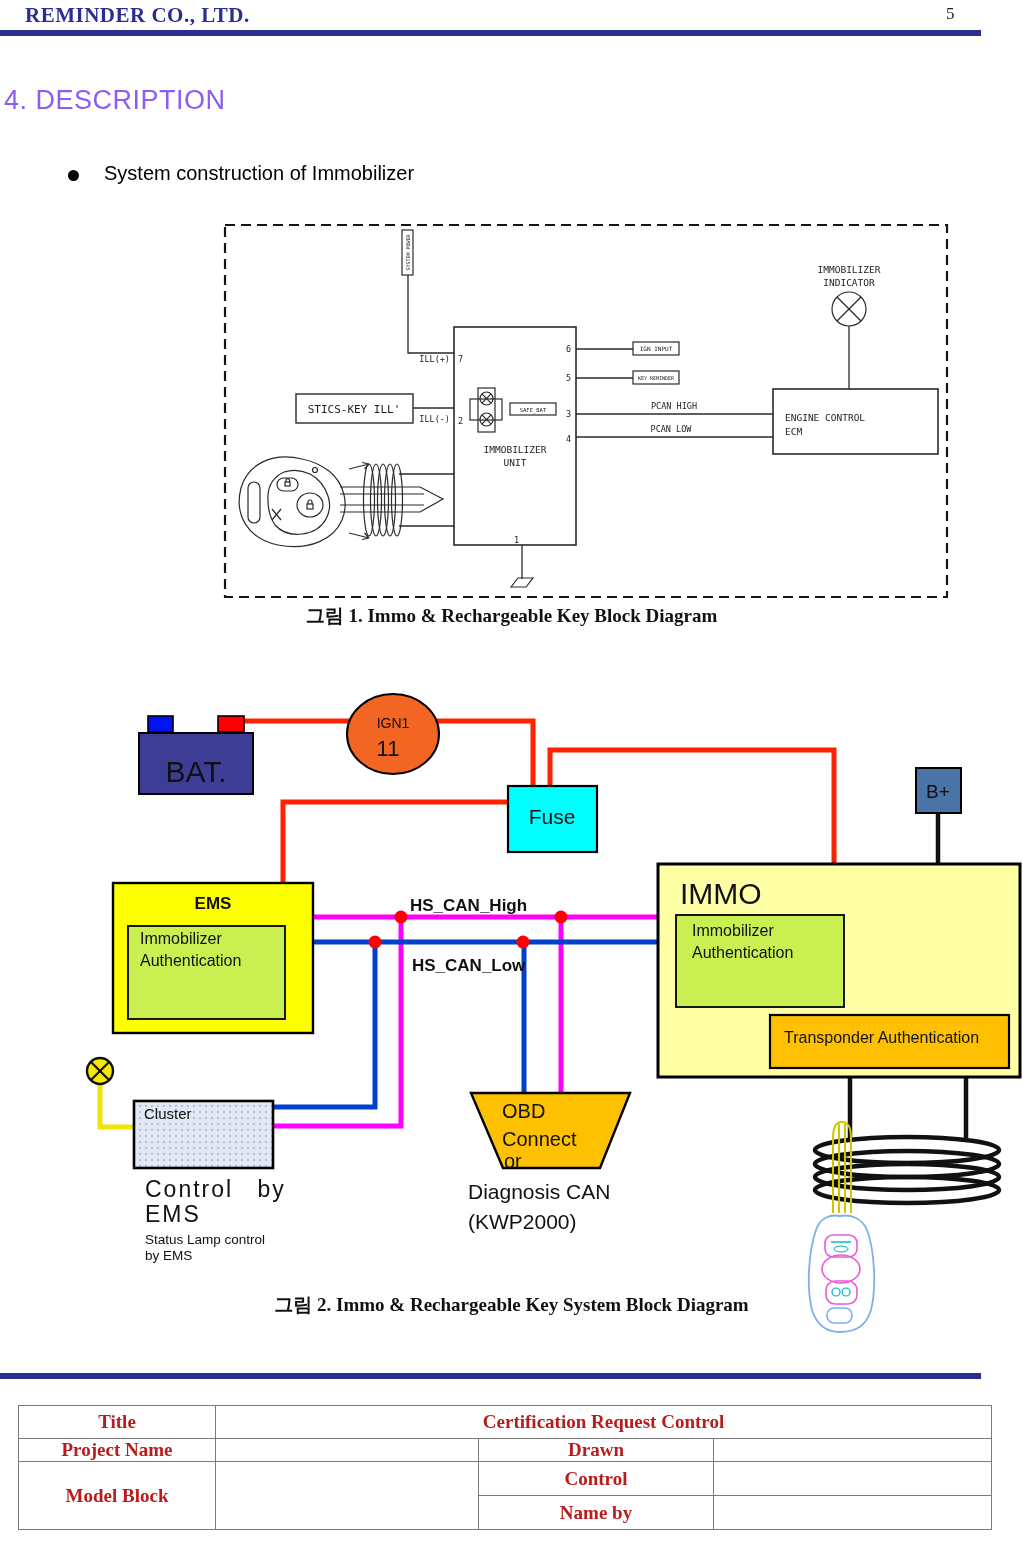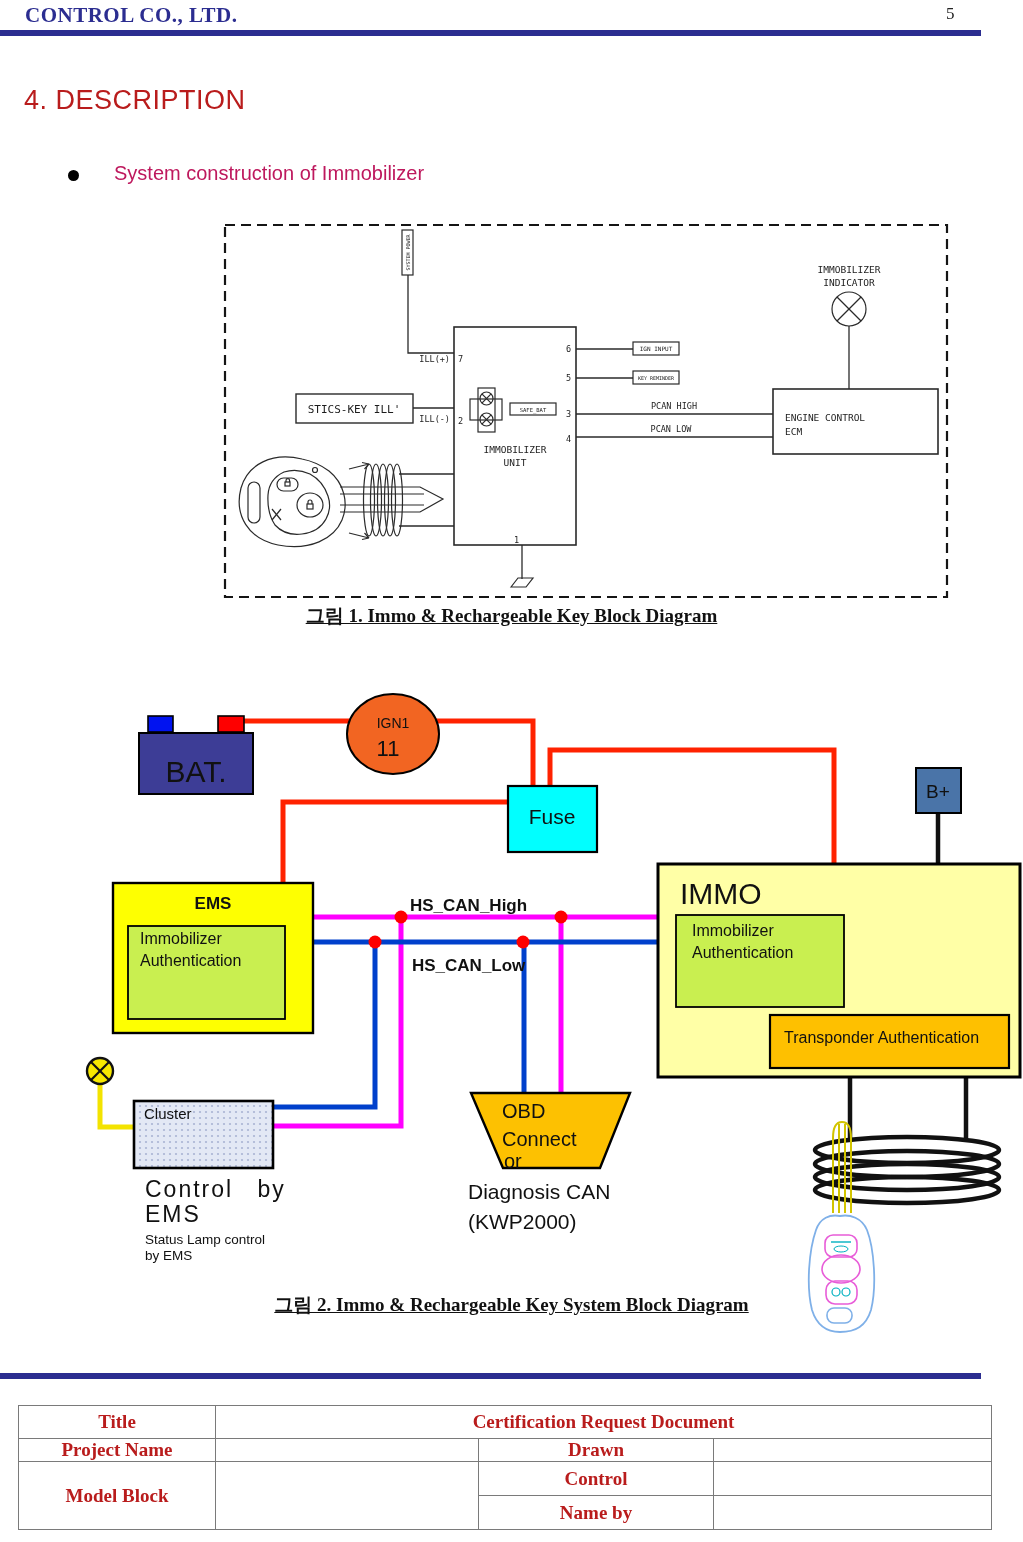--- a/index.html
+++ b/index.html
@@ -4,42 +4,42 @@
 <style>
   html,body{margin:0;padding:0;background:#ffffff;}
   .page{position:relative;width:1023px;height:1542px;background:#fff;overflow:hidden;
         font-family:"Liberation Sans",sans-serif;}
   .company{position:absolute;left:25px;top:3px;font:700 21px "Liberation Serif",serif;
            color:#2b2d90;letter-spacing:.5px;}
   .pagenum{position:absolute;left:946px;top:4px;font:400 17px "Liberation Serif",serif;color:#222;}
   .rule{position:absolute;left:0;width:981px;height:6px;background:#2b2d90;}
   .top-rule{top:30px;}
   .bottom-rule{top:1373px;}
-  .heading{position:absolute;left:24px;top:86px;font:400 27px/1.1 "Liberation Sans",sans-serif;
-           color:#b91c1c;letter-spacing:.5px;}
+  .heading{position:absolute;left:4px;top:86px;font:400 27px/1.1 "Liberation Sans",sans-serif;
+           color:#8b5cf6;letter-spacing:.5px;}
   .bullet-dot{position:absolute;left:68px;top:170px;width:11px;height:11px;border-radius:50%;background:#000;}
-  .bullet-text{position:absolute;left:114px;top:162px;font:400 20px "Liberation Sans",sans-serif;color:#be185d;text-align:right;}
+  .bullet-text{position:absolute;left:104px;top:162px;font:400 20px "Liberation Sans",sans-serif;color:#000000;text-align:right;}
   .fig1{position:absolute;left:222px;top:222px;width:728px;height:378px;}
   .fig2{position:absolute;left:0;top:690px;width:1023px;height:660px;}
   .caption{position:absolute;left:0;width:1023px;text-align:center;
-           font:700 19px "Liberation Serif",serif;color:#111;text-decoration:underline;}
+           font:700 19px "Liberation Serif",serif;color:#111;}
   .cap1{top:603px;}
   .cap2{top:1264px;margin-top:28px;}
   .fig1 text{font-family:"DejaVu Sans Mono",monospace;fill:#1c1c1c;}
   .fig2 text{font-family:"Liberation Sans",sans-serif;fill:#111;}
   .doc-table{position:absolute;left:18px;top:1405px;border-collapse:collapse;table-layout:fixed;
              font:700 19px "Liberation Serif",serif;color:#b91c1c;text-align:center;}
   .doc-table td{border:1.6px solid #7a7a7a;padding:0;}
 </style>
 </head>
 <body>
 
 <div class="page">
 
-  <div class="company">CONTROL CO., LTD.</div>
+  <div class="company">REMINDER CO., LTD.</div>
   <div class="pagenum">5</div>
   <div class="rule top-rule"></div>
 
   <div class="heading">4. DESCRIPTION</div>
   <div class="bullet-dot"></div>
   <div class="bullet-text">System construction of Immobilizer</div>
 
   <div class="fig1">
     <svg width="728" height="378" viewBox="0 0 728 378">
       <rect x="3" y="3" width="722" height="372" fill="none" stroke="#151515" stroke-width="2.2" stroke-dasharray="10,6"></rect>
@@ -258,21 +258,21 @@
   <table class="doc-table">
     <colgroup>
         <col style="width:197px">
         <col style="width:263px">
         <col style="width:235px">
         <col style="width:278px">
       </colgroup>
     <tbody>
         <tr style="height:33px">
       <td>Title</td>
-      <td colspan="3">Certification Request Document</td>
+      <td colspan="3">Certification Request Control</td>
     </tr>
     <tr style="height:21px">
       <td>Project Name</td>
       <td></td>
       <td>Drawn</td>
       <td></td>
     </tr>
     <tr style="height:34px">
       <td rowspan="2">Model Block</td>
       <td rowspan="2"></td>

